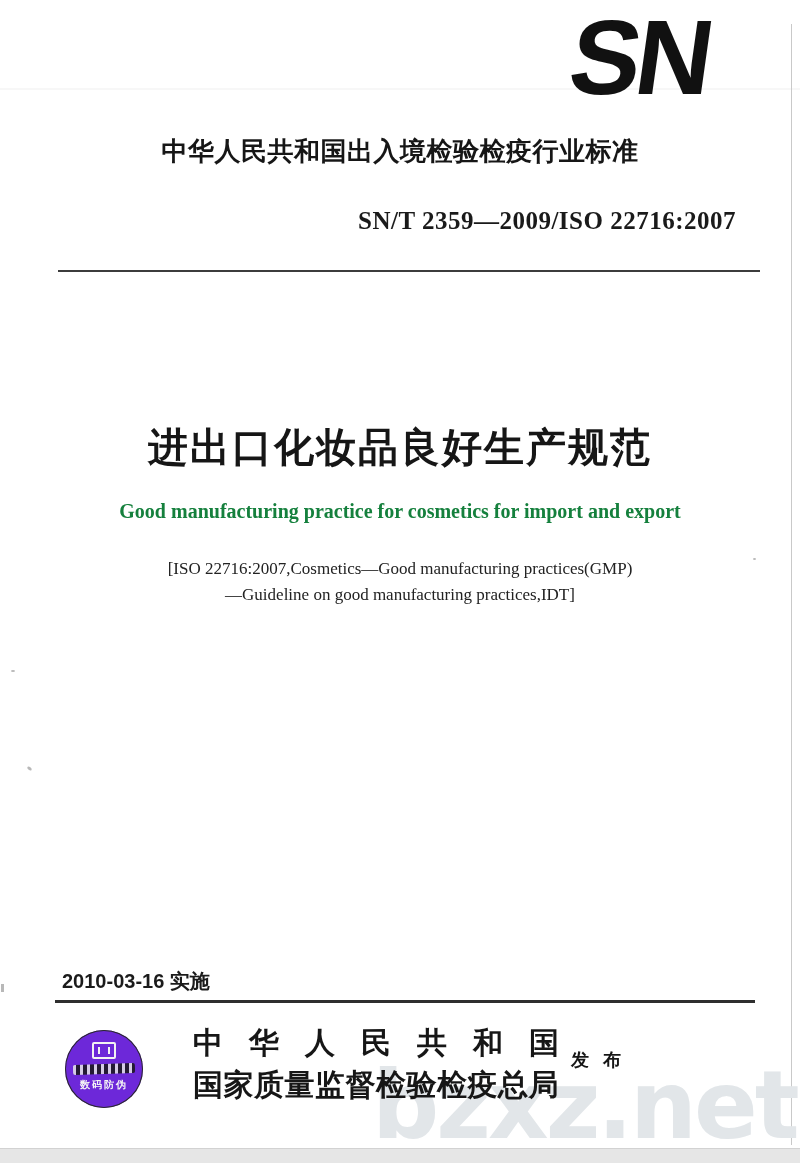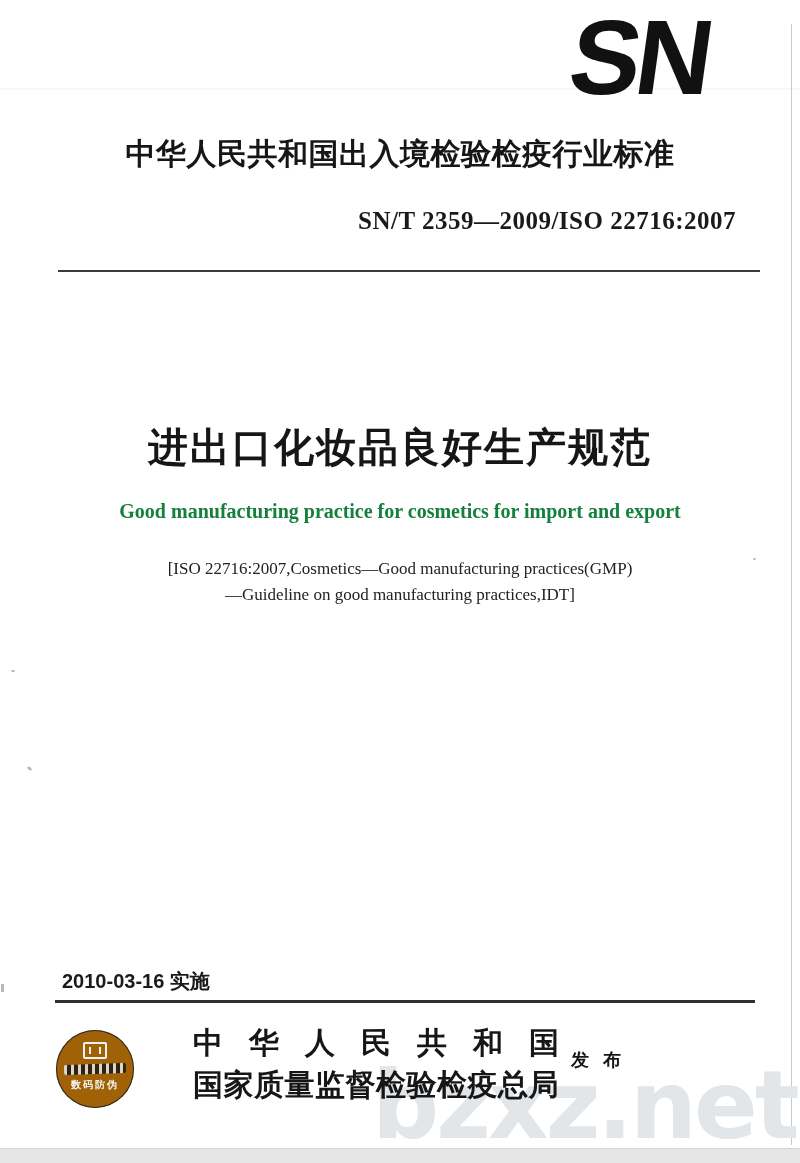--- a/index.html
+++ b/index.html
@@ -36,21 +36,21 @@
     position:absolute; top:4px; right:92px;
     font-family:"Liberation Sans", sans-serif;
     font-weight:bold; font-size:106px; line-height:1;
     letter-spacing:-5px; color:#111;
     transform:skewX(-8deg);
   }
 
   
   .header-title {
     position:absolute; top:134px; left:0; width:100%;
-    text-align:center; font-weight:bold; font-size:30px;
+    text-align:center; font-weight:bold; font-size:26px;
     letter-spacing:0.5px; color:#161616; white-space:nowrap;
   }
   .standard-number {
     position:absolute; top:207px; right:64px;
     font-family:"Liberation Serif", serif;
     font-weight:bold; font-size:25px; letter-spacing:0.5px; color:#1a1a1a;
     white-space:nowrap;
   }
   .rule-top {
     position:absolute; top:270px; left:58px; width:702px; height:2px;
@@ -89,22 +89,22 @@
   .watermark {
     position:absolute; top:1059px; left:372px;
     font-family:"DejaVu Sans", sans-serif;
     font-weight:bold; font-size:94px; line-height:1;
     letter-spacing:-3px; color:#e2e6e9; z-index:0; white-space:nowrap;
   }
 
   
   .issuer-block { position:absolute; top:1024px; left:55px; width:700px; height:100px; z-index:1; }
   .stamp {
-    position:absolute; left:1px; top:6px; width:78px; height:78px;
-    border-radius:50%; background:#a16207; overflow:hidden;
+    position:absolute; left:10px; top:6px; width:78px; height:78px;
+    border-radius:50%; background:#6d28d9; overflow:hidden;
     box-shadow:0 0 0 1px #2a2a2a inset;
   }
   .stamp-emblem {
     position:absolute; left:27px; top:12px; width:24px; height:17px;
     border:2px solid #f2f2f2; border-radius:2px;
   }
   .stamp-emblem::before {
     content:""; position:absolute; left:4px; top:3px; right:4px; bottom:3px;
     border-left:2px solid #f2f2f2; border-right:2px solid #f2f2f2;
   }

